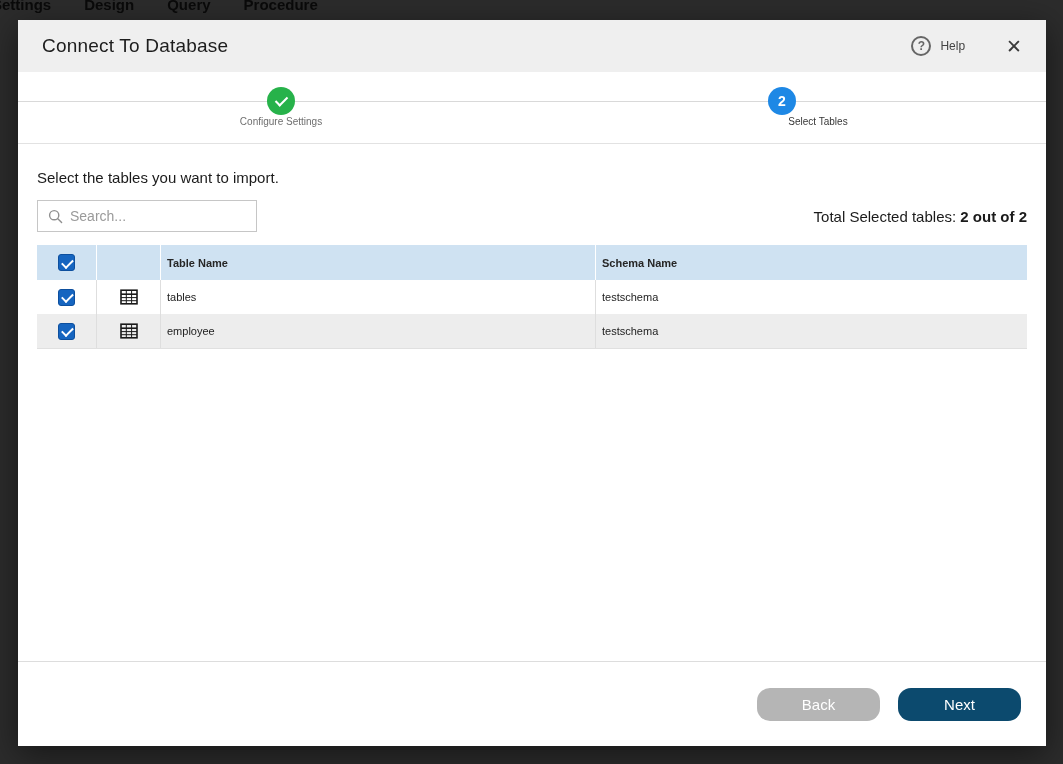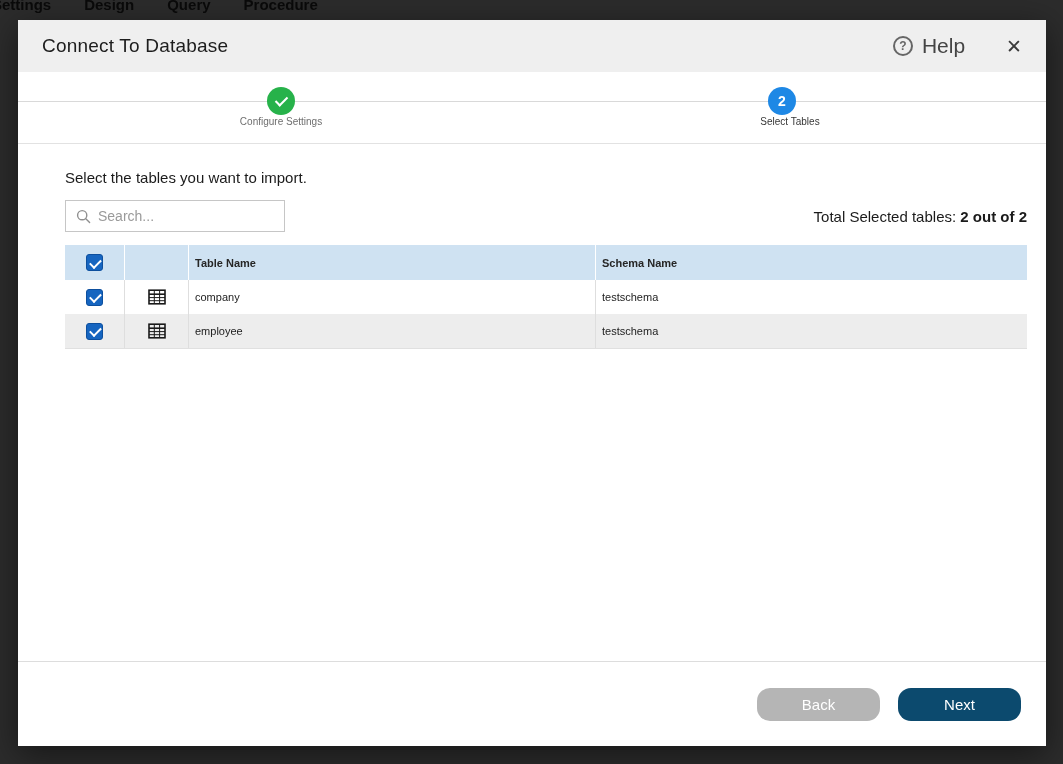--- a/index.html
+++ b/index.html
@@ -21,39 +21,39 @@
     background:#fff; display:flex; flex-direction:column;
     box-shadow:0 8px 32px rgba(0,0,0,.5); }
 
   .modal-header { height:52px; background:#efefef; display:flex; align-items:center;
     padding:17px 24px; flex:0 0 auto; }
   .modal-title { font-size:19px; font-weight:500; color:#1d1d1d; letter-spacing:.2px; }
   .header-right { margin-left:auto; display:flex; align-items:center; gap:9px; }
   .help-icon { width:20px; height:20px; border:2px solid #666; border-radius:50%;
     display:flex; align-items:center; justify-content:center;
     font-size:12px; font-weight:700; color:#666; cursor:pointer; }
-  .help-label { font-size:21px; color:#444; cursor:pointer;text-align:center; }
+  .help-label { font-size:12px; color:#444; cursor:pointer;text-align:center; }
   .close-icon { font-size:19px; color:#3a3a3a; margin-left:32px; cursor:pointer; line-height:1; }
 
   
   .stepper { position:relative; height:72px; border-bottom:1px solid #e2e2e2; flex:0 0 auto; }
   .stepper-line { position:absolute; left:0; right:0; top:29px; height:1px; background:#d9d9d9; }
   .step-circle { position:absolute; top:15px; width:28px; height:28px; border-radius:50%;
     display:flex; align-items:center; justify-content:center;
     color:#fff; font-size:14px; font-weight:700; }
   .step1-circle { left:249px; background:#27b24a; }
   .step2-circle { left:750px; background:#1e88e5; }
   .step-check { width:7px; height:12px; border:solid #fff; border-width:0 2.5px 2.5px 0;
     transform:rotate(45deg); margin-top:-3px; }
   .step-label { position:absolute; top:44px; font-size:10px; transform:translateX(-50%); white-space:nowrap; }
   .step1-label { left:263px; color:#6e6e6e; }
-  .step2-label { left:772px; color:#373737; }
+  .step2-label { left:800px; color:#373737; }
 
   
-  .content { flex:1 1 auto; padding:25px 19px 0;margin-left:28px; }
+  .content { flex:1 1 auto; padding:25px 19px 0; }
   .instruction { font-size:15px; color:#1b1b1b; }
   .toolbar-row { display:flex; align-items:center; margin-top:14px; }
   .search-box { width:220px; height:32px; border:1px solid #c6c6c6; border-radius:0;
     display:flex; align-items:center; padding:0 10px; gap:7px; background:#fff; }
   .search-box input { border:none; outline:none; flex:1; min-width:0; font-size:14px;
     color:#333; font-family:inherit; background:transparent; }
   .search-box input::placeholder { color:#9a9a9a; }
   .summary { margin-left:auto; font-size:15px; color:#1b1b1b; }
   .summary b { font-weight:700; }
 
@@ -150,21 +150,21 @@
         <div class="cell c-icon">
           <svg class="table-icon" width="18" height="18" viewBox="0 0 18 18">
             <rect x="1" y="2.2" width="16" height="13.6" fill="none" stroke="#1a1a1a" stroke-width="1.6"></rect>
             <line x1="1" y1="6.2" x2="17" y2="6.2" stroke="#1a1a1a" stroke-width="1.6"></line>
             <line x1="6.3" y1="2.2" x2="6.3" y2="15.8" stroke="#1a1a1a" stroke-width="1"></line>
             <line x1="11.6" y1="2.2" x2="11.6" y2="15.8" stroke="#1a1a1a" stroke-width="1"></line>
             <line x1="1" y1="9.6" x2="17" y2="9.6" stroke="#1a1a1a" stroke-width="1"></line>
             <line x1="1" y1="12.7" x2="17" y2="12.7" stroke="#1a1a1a" stroke-width="1"></line>
           </svg>
         </div>
-        <div class="cell c-name">company</div>
+        <div class="cell c-name">tables</div>
         <div class="cell c-schema">testschema</div>
       </div>
 
       <div class="t-row r1">
         <div class="cell c-check">
           <span class="checkbox"></span>
         </div>
         <div class="cell c-icon">
           <svg class="table-icon" width="18" height="18" viewBox="0 0 18 18">
             <rect x="1" y="2.2" width="16" height="13.6" fill="none" stroke="#1a1a1a" stroke-width="1.6"></rect>

